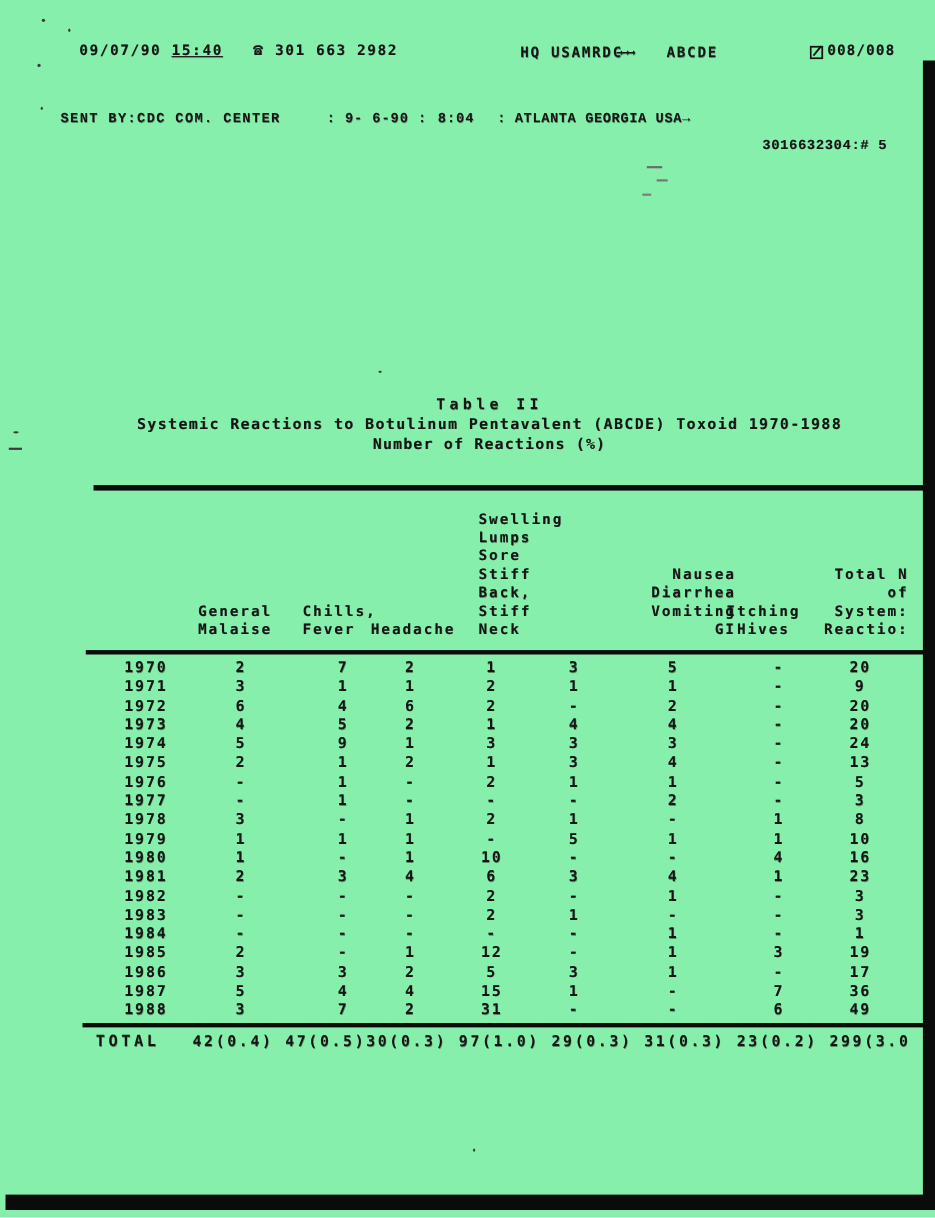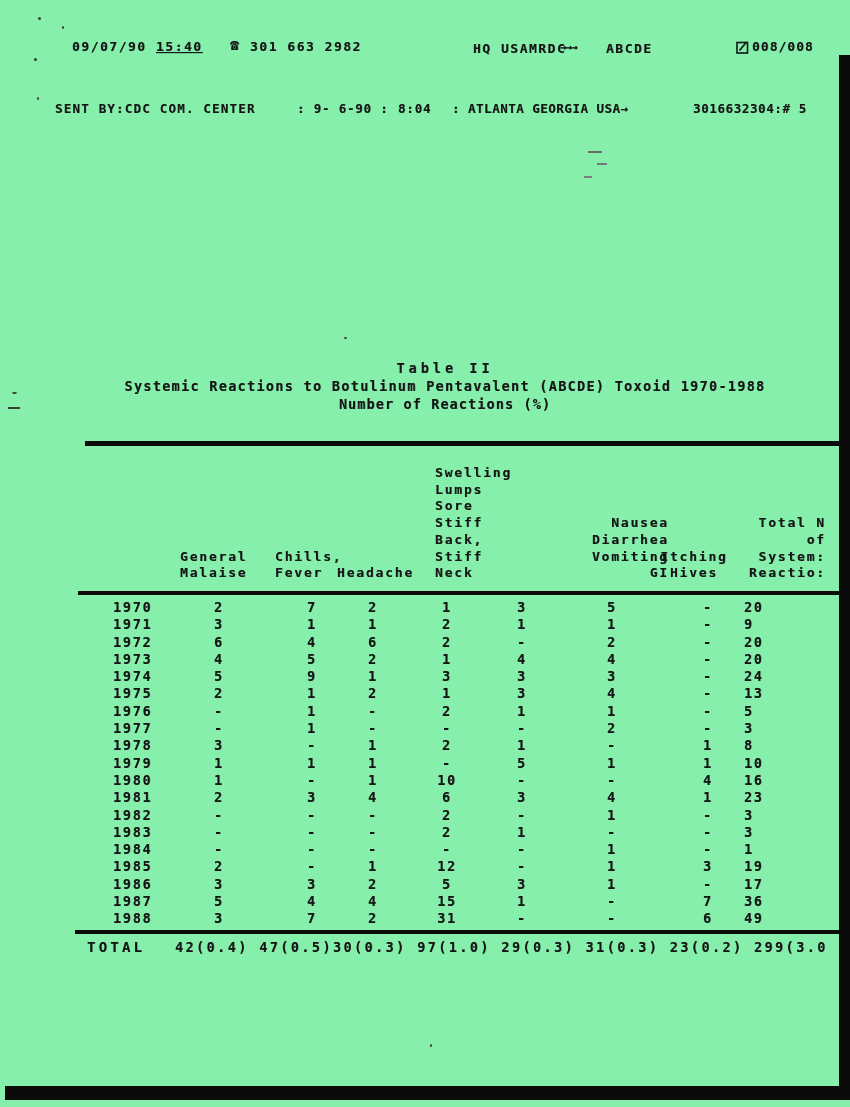--- a/index.html
+++ b/index.html
@@ -14,26 +14,26 @@
   #fh-time{left:156px;text-decoration:underline;}
   #fh-phone-icon{left:230px;top:36px;font-size:15px;letter-spacing:0;}
   #fh-phone{left:250px;}
   #fh-from{left:429px;top:41px;padding-left:44px;}
   #fh-arrows{left:560px;top:41px;font-size:11px;letter-spacing:-1px;}
   #fh-to{left:606px;top:41px;}
   #fh-memo-icon{left:736px;top:39px;}
   #fh-page{left:752px;letter-spacing:1px;}
 
   
-  .fs{font-size:12.5px;top:101px;}
+  .fs{font-size:12.5px;top:101px;font-family:Liberation Mono, monospace;}
   #fs-sent{left:55px;letter-spacing:1.2px;}
   #fs-date{left:297px;letter-spacing:0.8px;}
   #fs-time{left:398px;letter-spacing:0.8px;}
   #fs-loc{left:452px;letter-spacing:0.5px;}
-  #fs-id{left:693px;letter-spacing:0.6px;}
+  #fs-id{left:693px;letter-spacing:0.6px;margin-top:24px;}
 
   
   .title-line{left:35px;width:820px;text-align:center;font-size:13.5px;}
   #title1{top:360px;letter-spacing:4px;}
   #title2{top:378px;letter-spacing:1.3px;}
   #title3{top:396px;letter-spacing:1.1px;}
 
   
   .rule{position:absolute;background:#0b0b0b;}
   #rule-top{left:85px;top:441px;width:765px;height:5px;}
@@ -61,21 +61,21 @@
   .trow{position:relative;height:17.3px;}
   .tcell{position:absolute;top:0;font-size:13.5px;letter-spacing:1.7px;white-space:nowrap;}
   .c0{left:113px;width:62px;}
   .c1{left:186px;width:66px;text-align:center;}
   .c2{left:279px;width:66px;text-align:center;}
   .c3{left:340px;width:66px;text-align:center;}
   .c4{left:414px;width:66px;text-align:center;}
   .c5{left:489px;width:66px;text-align:center;}
   .c6{left:579px;width:66px;text-align:center;}
   .c7{left:675px;width:66px;text-align:center;}
-  .c8{left:744px;width:76px;text-align:left;}
+  .c8{left:744px;width:76px;text-align:center;}
 
   
   #total-label{left:87px;top:939px;font-size:14px;letter-spacing:3.2px;}
   #total-values{left:175px;top:939px;font-size:13.5px;letter-spacing:2.4px;}
 
   
   .noise{position:absolute;background:#3a3a3a;}
   .dot{border-radius:50%;}
 </style>
 </head>

